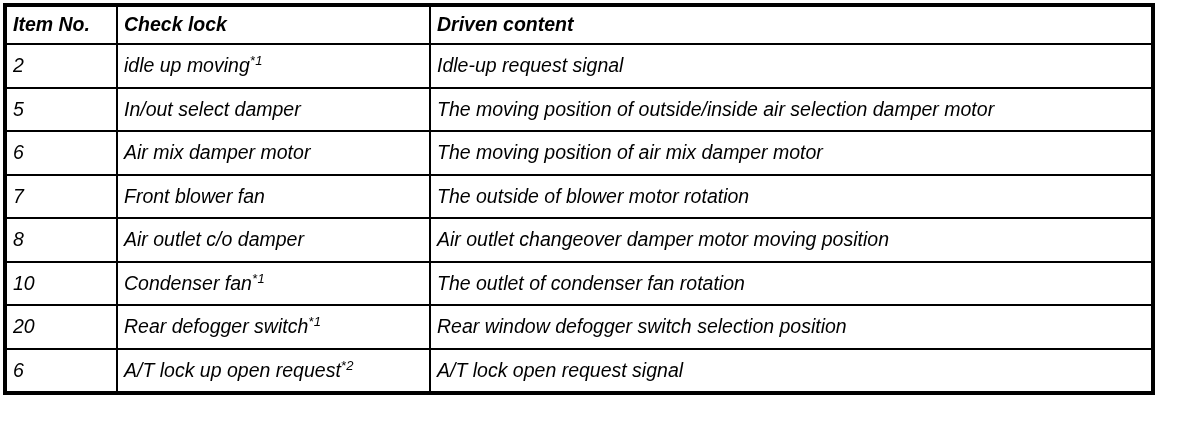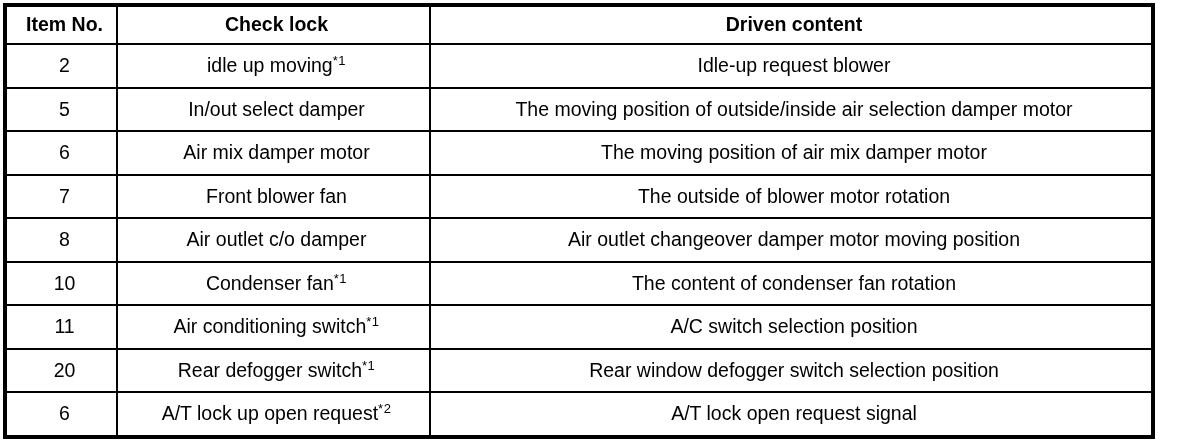--- a/index.html
+++ b/index.html
@@ -21,22 +21,23 @@
   }
   table.spec-table th,
   table.spec-table td {
     border: 2px solid #000000;
     padding: 0 0 0 6px;
     font-size: 19.5px;
     line-height: 1.1;
     white-space: nowrap;
     overflow: hidden;
     vertical-align: middle;
-    text-align: center;
+    text-align: left;
     font-weight: normal;
+    font-style: italic;
   }
   table.spec-table thead th {
     font-weight: bold;
     height: 36px;
   }
   table.spec-table tbody td {
     height: 41.5px;
   }
   sup.note {
     font-size: 13px;
@@ -61,21 +62,21 @@
     <tr>
       <th>Item No.</th>
       <th>Check lock</th>
       <th>Driven content</th>
     </tr>
   </thead>
   <tbody>
     <tr>
       <td>2</td>
       <td><span>idle up moving</span><sup class="note">*1</sup></td>
-      <td>Idle-up request blower</td>
+      <td>Idle-up request signal</td>
     </tr>
     <tr>
       <td>5</td>
       <td><span>In/out select damper</span><sup class="note"></sup></td>
       <td>The moving position of outside/inside air selection damper motor</td>
     </tr>
     <tr>
       <td>6</td>
       <td><span>Air mix damper motor</span><sup class="note"></sup></td>
       <td>The moving position of air mix damper motor</td>
@@ -86,26 +87,21 @@
       <td>The outside of blower motor rotation</td>
     </tr>
     <tr>
       <td>8</td>
       <td><span>Air outlet c/o damper</span><sup class="note"></sup></td>
       <td>Air outlet changeover damper motor moving position</td>
     </tr>
     <tr>
       <td>10</td>
       <td><span>Condenser fan</span><sup class="note">*1</sup></td>
-      <td>The content of condenser fan rotation</td>
-    </tr>
-    <tr>
-      <td>11</td>
-      <td><span>Air conditioning switch</span><sup class="note">*1</sup></td>
-      <td>A/C switch selection position</td>
+      <td>The outlet of condenser fan rotation</td>
     </tr>
     <tr>
       <td>20</td>
       <td><span>Rear defogger switch</span><sup class="note">*1</sup></td>
       <td>Rear window defogger switch selection position</td>
     </tr>
     <tr>
       <td>6</td>
       <td><span>A/T lock up open request</span><sup class="note">*2</sup></td>
       <td>A/T lock open request signal</td>

